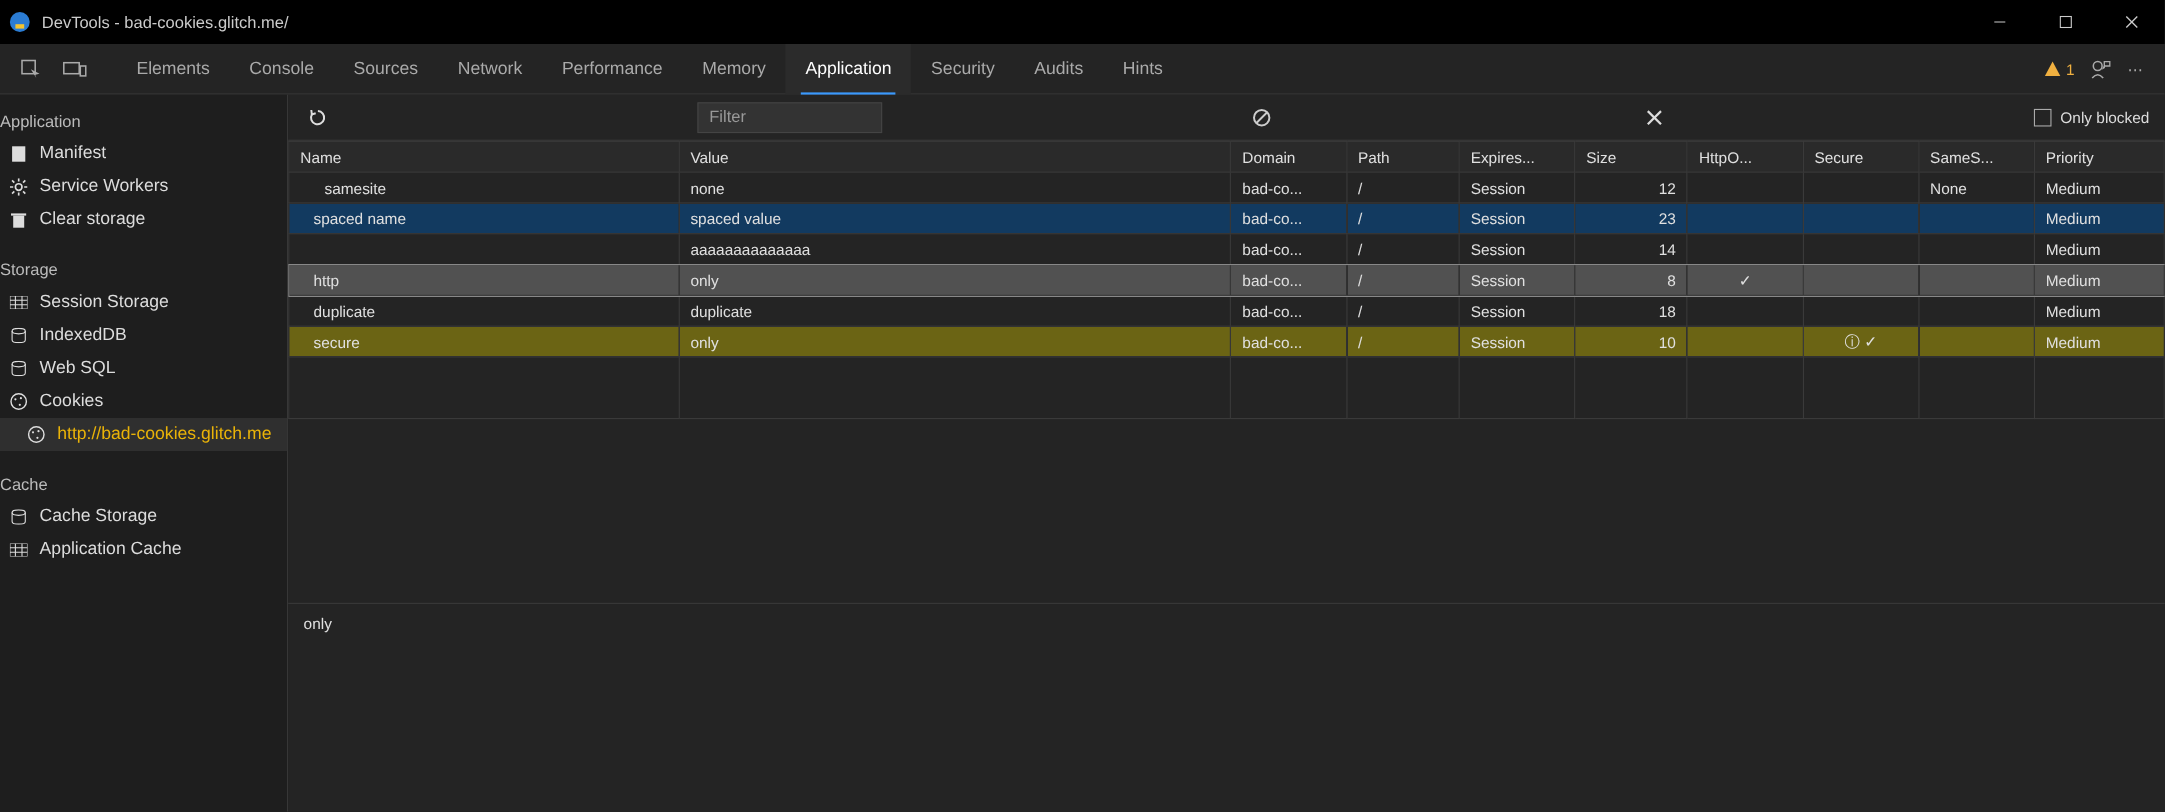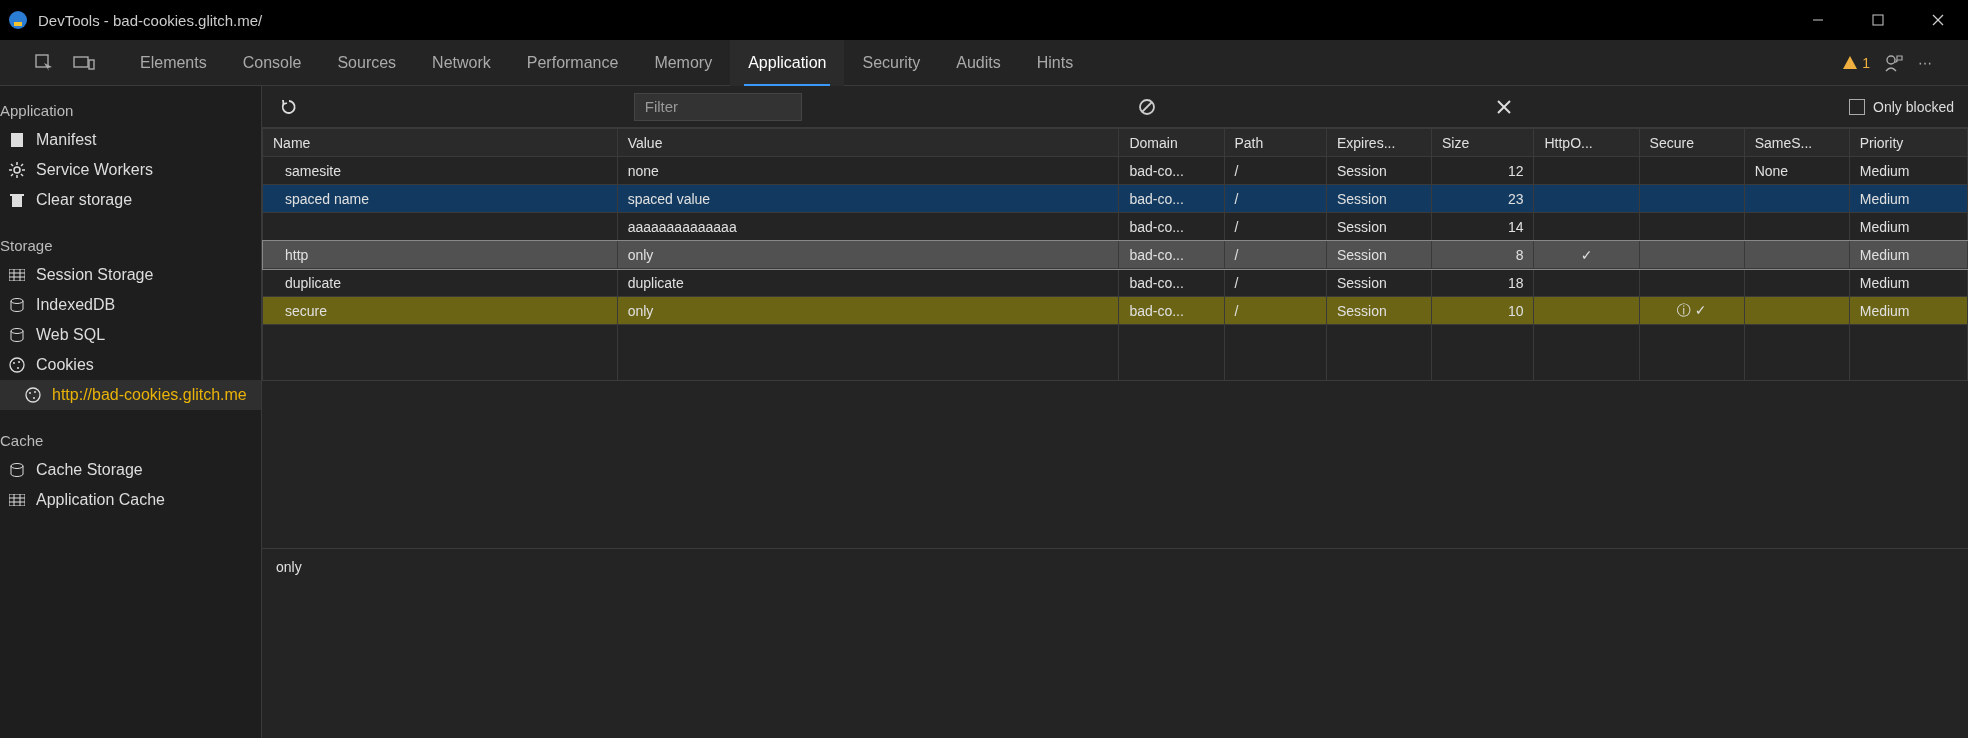--- a/index.html
+++ b/index.html
@@ -28,21 +28,21 @@
   .titlebar .win-btn {
     width: 60px; height: 40px; display: flex; align-items: center; justify-content: center;
     color: #ccc; cursor: pointer;
   }
   .tabbar {
     height: 46px;
     background: #242424;
     border-bottom: 1px solid #3a3a3a;
     display: flex;
     align-items: center;
-    padding: 0 24px;
+    padding: 0 8px;
   }
   .tabbar .tool-icon {
     width: 28px; height: 28px; display: flex; align-items: center; justify-content: center;
     color: #aaa; margin: 0 6px; cursor: pointer;
   }
   .tabbar .tab {
     padding: 0 18px;
     height: 46px; line-height: 46px;
     color: #aaa; cursor: pointer; font-size: 16px;
     position: relative;
@@ -373,21 +373,21 @@
             <th>Expires...</th>
             <th>Size</th>
             <th>HttpO...</th>
             <th>Secure</th>
             <th>SameS...</th>
             <th>Priority</th>
           </tr>
         </thead>
         <tbody id="tbody">
             <tr class="row-normal">
-              <td style="padding-left:22px">samesite</td>
+              <td style="padding-left:32px">samesite</td>
               <td>none</td>
               <td>bad-co...</td>
               <td>/</td>
               <td>Session</td>
               <td style="text-align:right">12</td>
               <td style="text-align:center"></td>
               <td style="text-align:center"></td>
               <td>None</td>
               <td>Medium</td>
             </tr>

